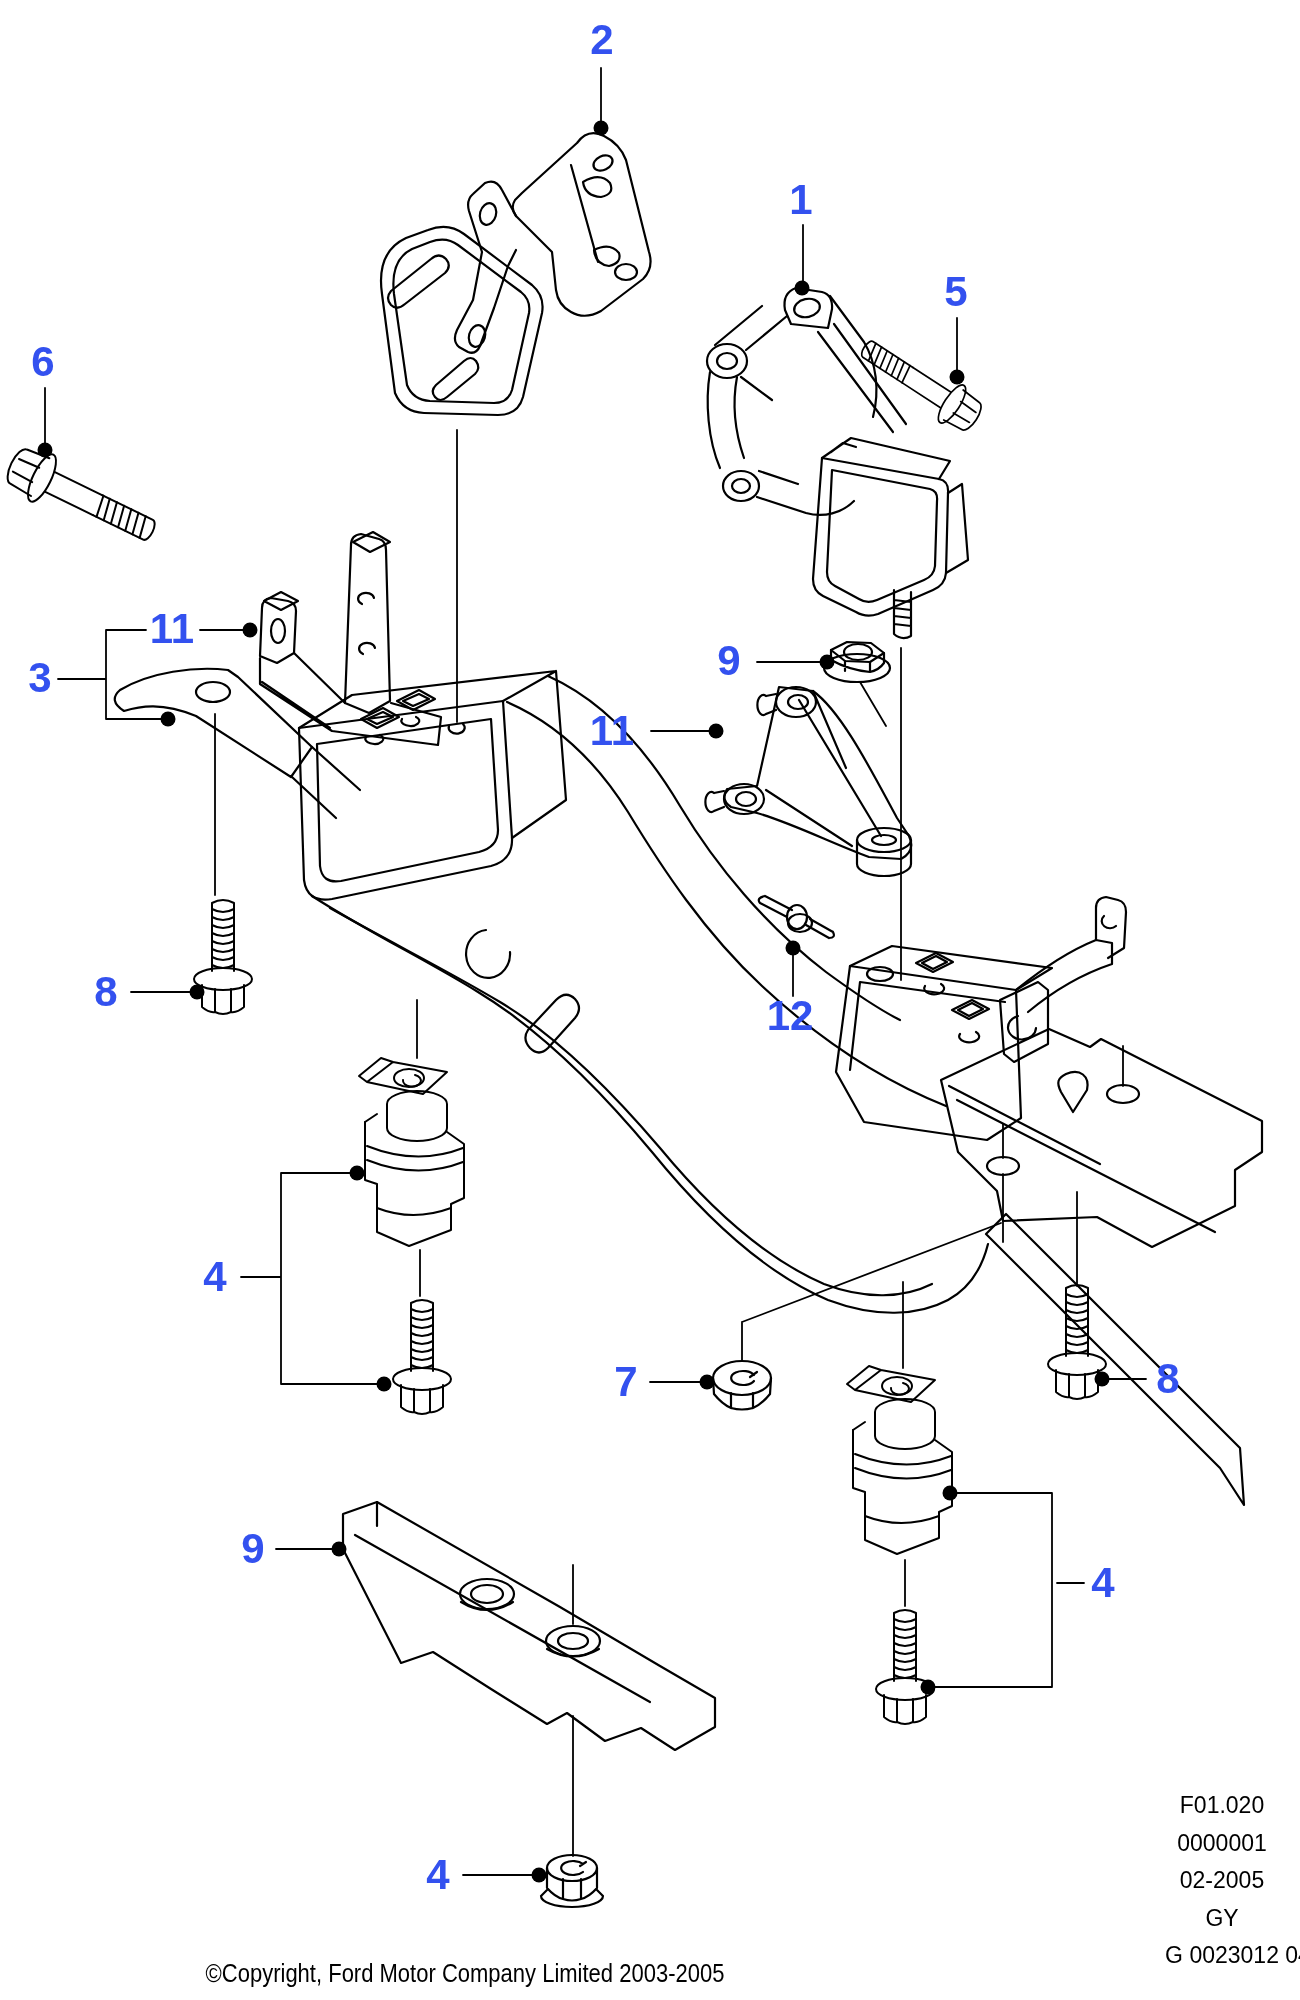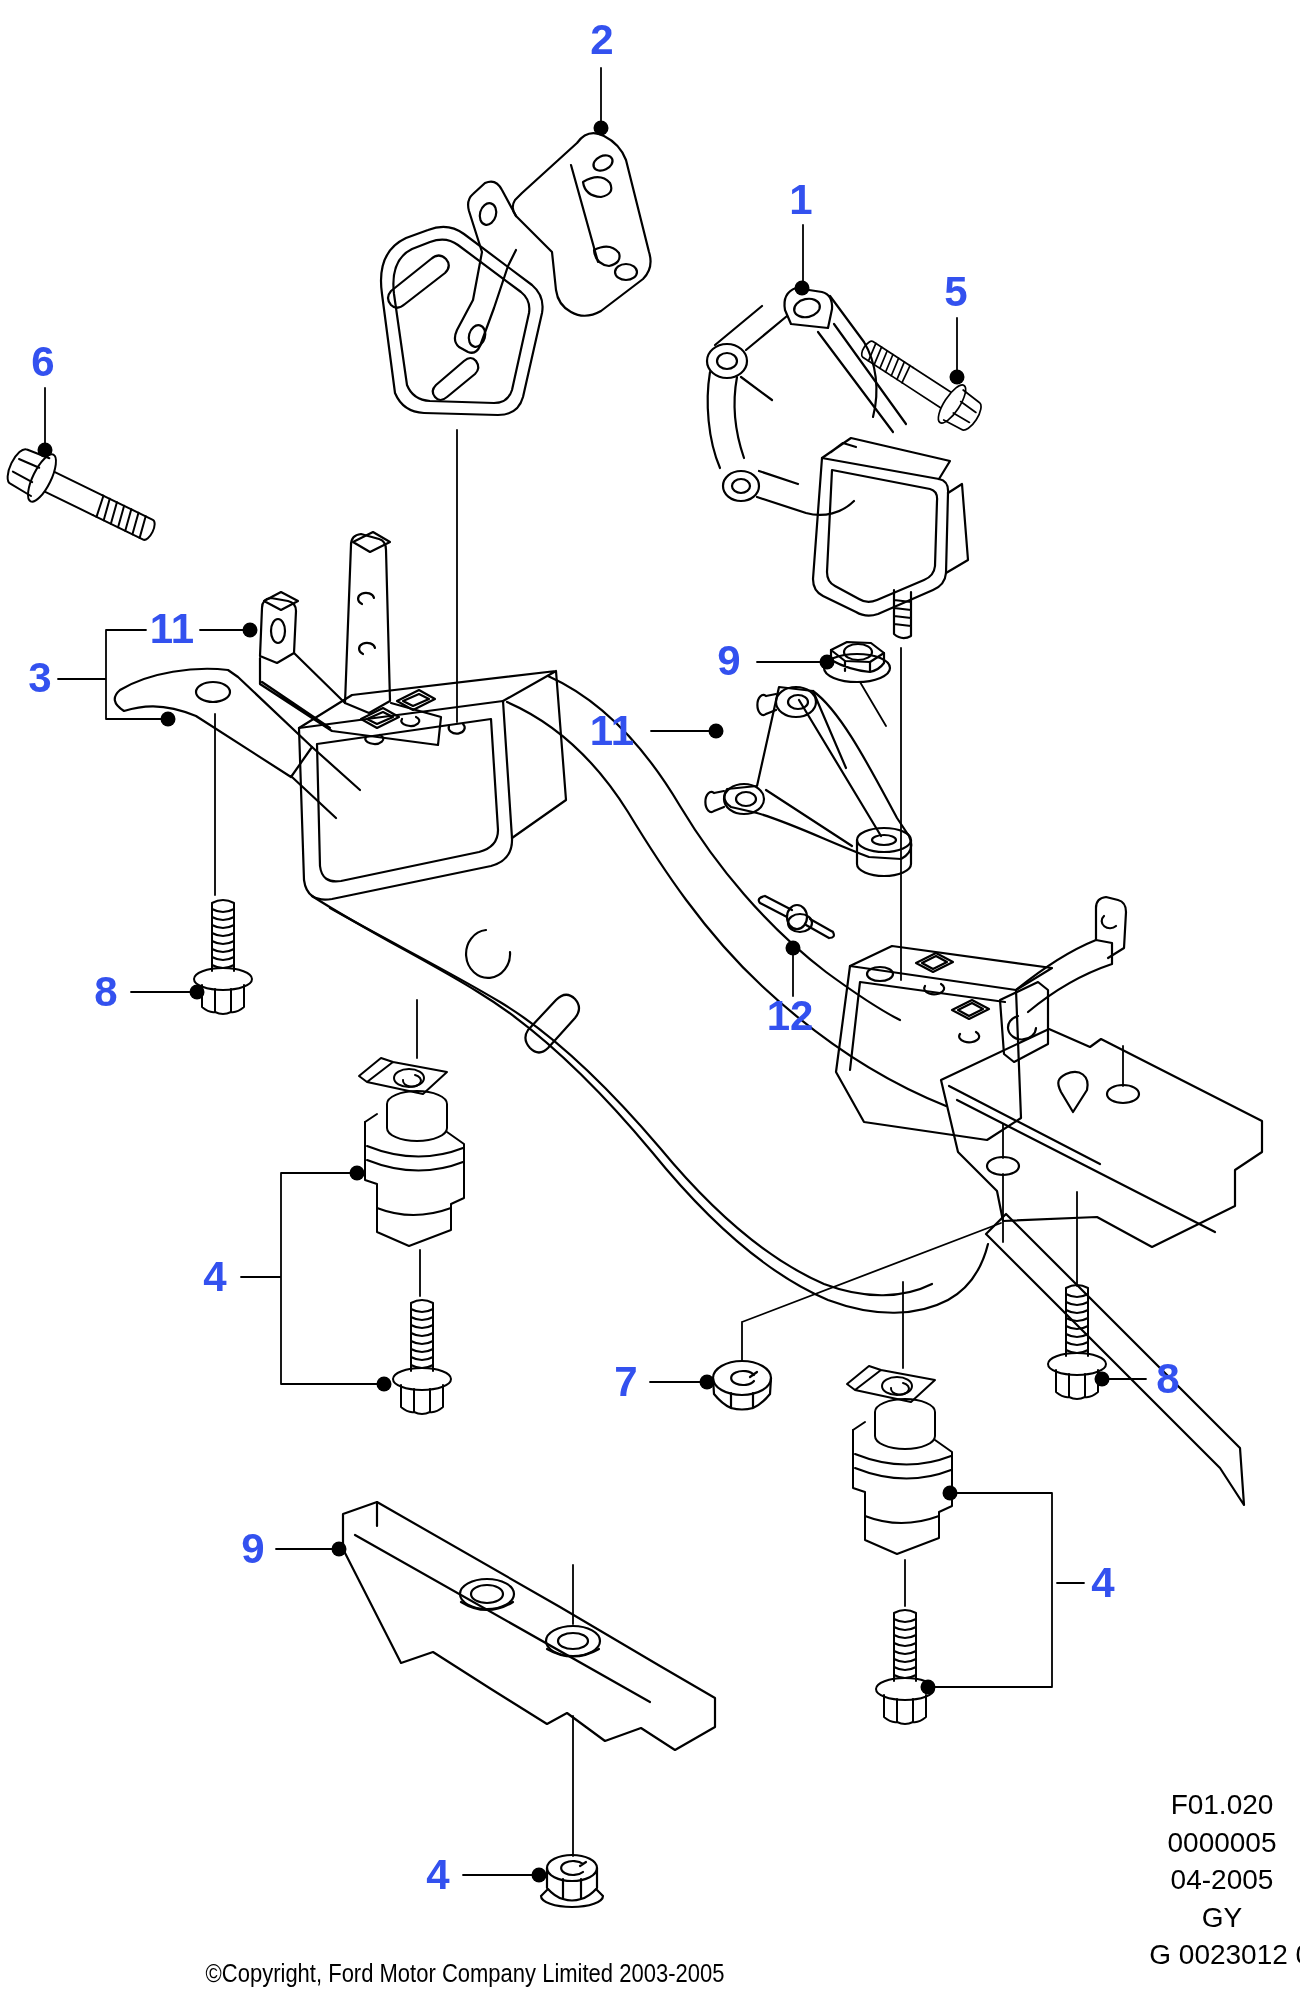--- a/index.html
+++ b/index.html
@@ -1,21 +1,21 @@
 <!DOCTYPE html>
 <html><head>
 <meta charset="utf-8">
 <style>
   html,body{margin:0;padding:0;background:#fff;}
   .stage{position:relative;width:1300px;height:2000px;background:#fff;overflow:hidden;
          font-family:"Liberation Sans",sans-serif;}
   svg{position:absolute;left:0;top:0;}
   .callout{position:absolute;transform:translate(-50%,-50%);font-weight:bold;font-size:42px;
            color:#3351ef;line-height:1;cursor:pointer;user-select:none;}
-  .tb-line{position:absolute;transform:translate(-50%,-50%);font-size:28px;color:#000;white-space:nowrap;}
+  .tb-line{position:absolute;transform:translate(-50%,-50%);font-size:23px;color:#000;white-space:nowrap;}
   .copyright{position:absolute;transform:translate(-50%,-50%) scaleX(0.88);font-size:25px;color:#000;white-space:nowrap;}
 </style>
 </head>
 <body>
 
 <div class="stage">
 
 <svg width="1300" height="2000" viewBox="0 0 1300 2000">
   <defs>
 
@@ -268,21 +268,21 @@
 <div class="callout" style="left:1168px;top:1379px">8</div>
 <div class="callout" style="left:253px;top:1549px">9</div>
 <div class="callout" style="left:438px;top:1875px">4</div>
 <div class="callout" style="left:172px;top:629px">11</div>
 <div class="callout" style="left:612px;top:731px">11</div>
 <div class="callout" style="left:790px;top:1016px">12</div>
 <div class="callout" style="left:729px;top:661px">9</div>
 
 <div>
   <div class="tb-line" style="left:1222px;top:1805px">F01.020</div>
-  <div class="tb-line" style="left:1222px;top:1843px">0000005</div>
-  <div class="tb-line" style="left:1222px;top:1880px">04-2005</div>
+  <div class="tb-line" style="left:1222px;top:1843px">0000001</div>
+  <div class="tb-line" style="left:1222px;top:1880px">02-2005</div>
   <div class="tb-line" style="left:1222px;top:1918px">GY</div>
   <div class="tb-line" style="left:1238px;top:1955px">G 0023012 04</div>
 </div>
 
 <div class="copyright" style="left:465px;top:1973px">©Copyright, Ford Motor Company Limited 2003-2005</div>
 
 </div>
 
 </body></html>

